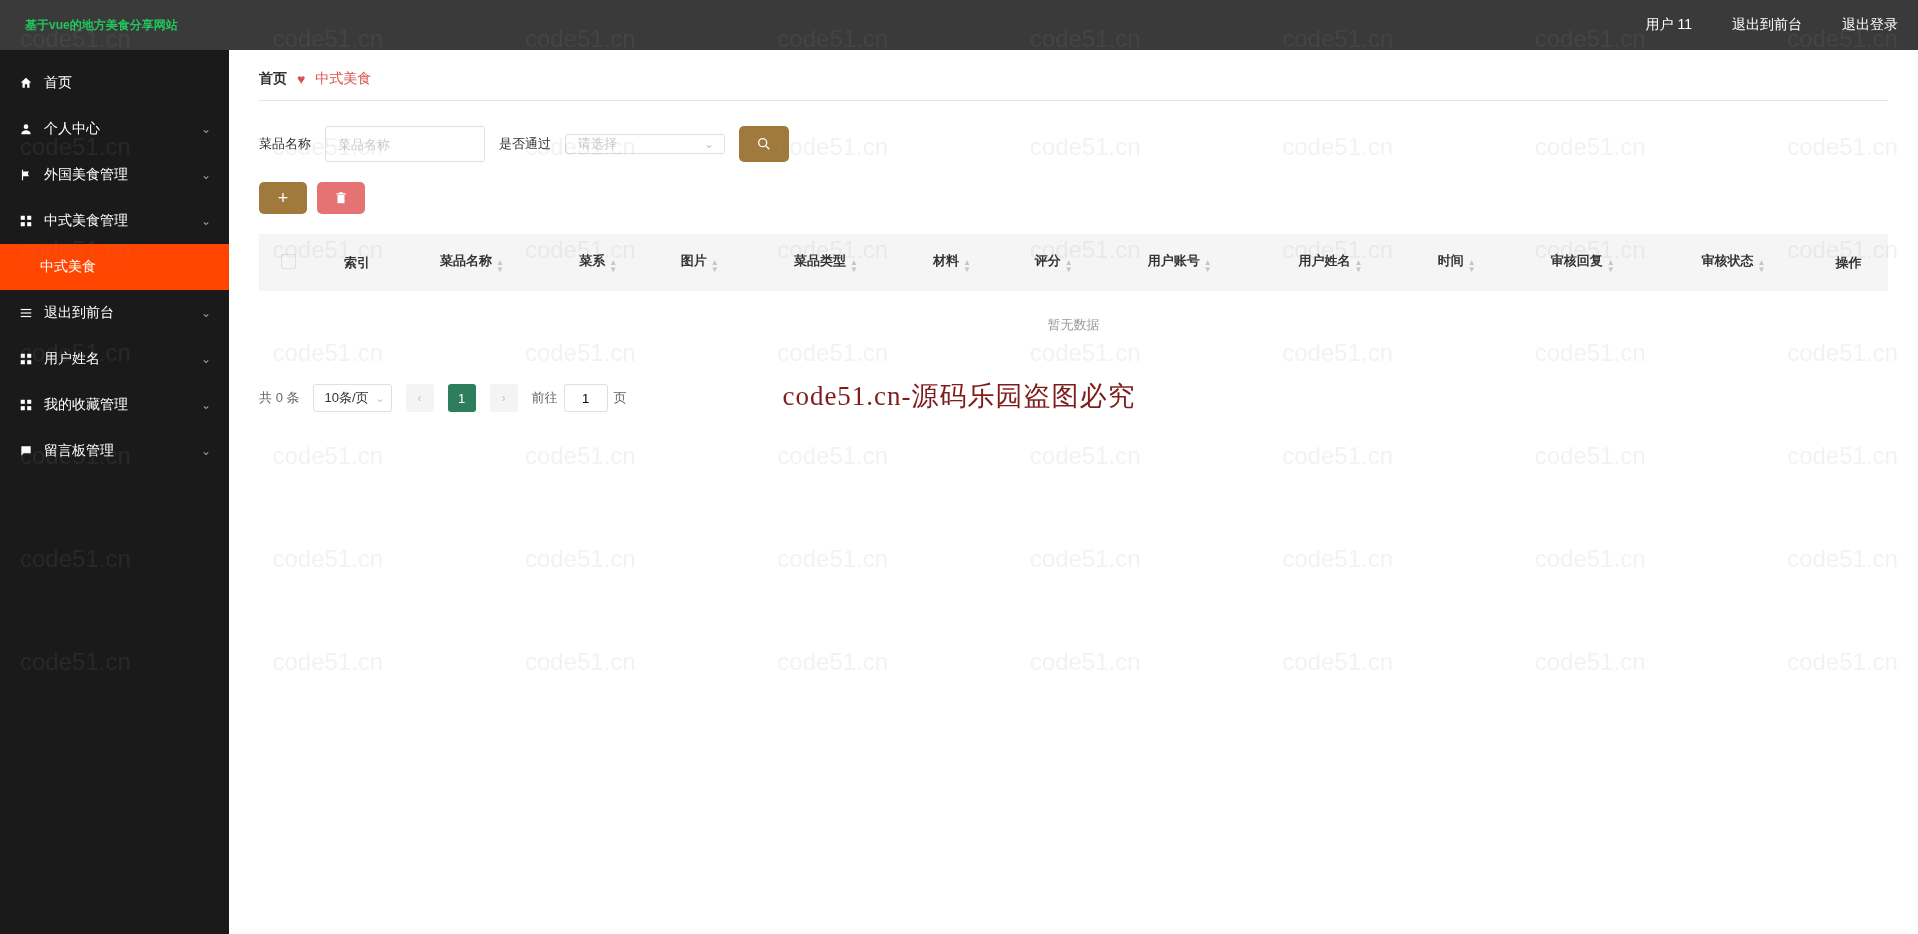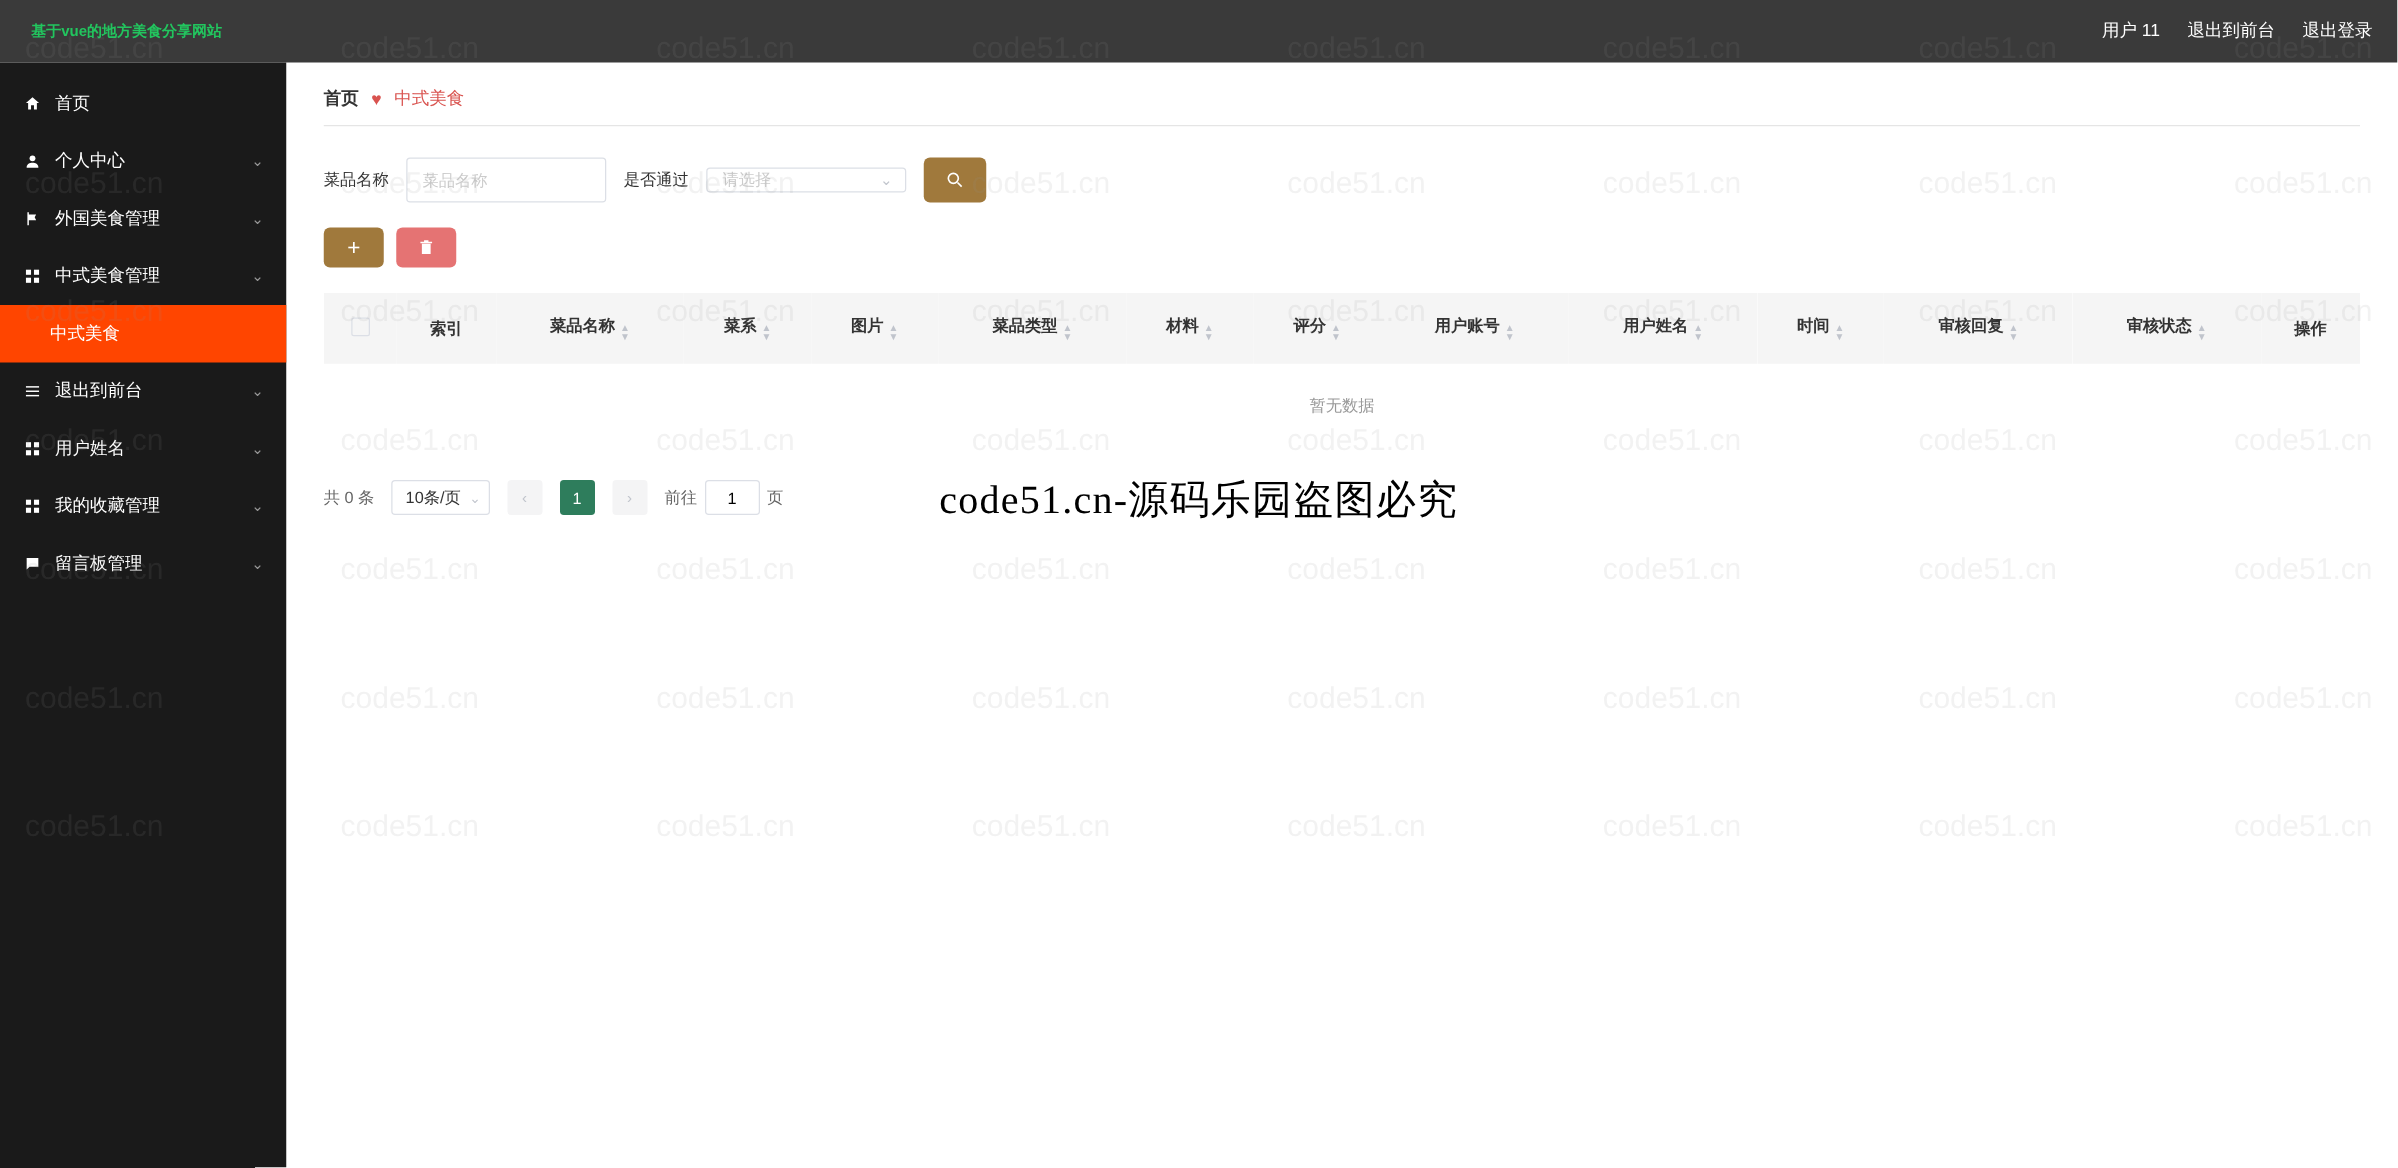--- a/index.html
+++ b/index.html
@@ -1,21 +1,21 @@
 <!DOCTYPE html>
 <html><head>
 <meta charset="utf-8">
 <style>
 * { box-sizing: border-box; margin: 0; padding: 0; }
 body { font-family: "Microsoft YaHei", Arial, sans-serif; font-size: 14px; color: #333; background: #fff; position: relative; }
 
 .header { background: #3a3a3a; height: 50px; display: flex; align-items: center; justify-content: space-between; padding: 0 20px 0 25px; }
 .header-title { color: #22c55e; font-size: 12px; font-weight: bold; }
 .header-right { display: flex; gap: 22px; }
-.header-link { color: #fff; font-size: 14px; cursor: pointer; }
+.header-link { color: #fff; font-size: 14px; cursor: pointer; margin-left: 18px; }
 
 .container { display: flex; }
 .sidebar { width: 229px; background: #1a1a1a; min-height: 884px; padding-top: 10px; }
 .menu-item { display: flex; align-items: center; padding: 14px 18px; color: #fff; font-size: 14px; cursor: pointer; position: relative; }
 .menu-item .icon { width: 16px; height: 16px; margin-right: 10px; display: inline-flex; align-items: center; justify-content: center; }
 .menu-item .arrow { position: absolute; right: 18px; color: #999; font-size: 12px; }
 .submenu-item { padding: 14px 18px 14px 40px; color: #fff; font-size: 14px; cursor: pointer; }
 .submenu-item.active { background: #ff4500; }
 
 .main { flex: 1; padding: 20px 30px; }
@@ -46,21 +46,21 @@
 .page-size { border: 1px solid #dcdfe6; height: 28px; padding: 0 22px 0 10px; border-radius: 3px; position: relative; background: #fff; display: flex; align-items: center; font-size: 13px; }
 .page-size .chev { position: absolute; right: 6px; color: #c0c4cc; font-size: 11px; }
 .page-btn { background: #f4f4f5; border: none; width: 28px; height: 28px; border-radius: 3px; cursor: pointer; color: #c0c4cc; font-size: 12px; }
 .page-num { background: #2e7d5c; color: #fff; width: 28px; height: 28px; border-radius: 3px; display: flex; align-items: center; justify-content: center; font-size: 13px; cursor: pointer; }
 .page-jump { display: flex; align-items: center; gap: 6px; color: #666; justify-content: space-between; }
 .page-jump input { width: 44px; height: 28px; border: 1px solid #dcdfe6; border-radius: 3px; text-align: center; font-size: 13px; }
 
 .watermark { position: absolute; top: 0; left: 0; right: 0; bottom: 0; pointer-events: none; z-index: 100; overflow: hidden; }
 .wm-row { display: flex; justify-content: space-between; padding: 0 20px; }
 .wm-text { color: rgba(150,150,150,0.12); font-size: 24px; }
-.wm-banner { position: absolute; left: 50%; transform: translateX(-50%); top: 378px; color: #000000; font-size: 32px; font-weight: 500; font-family: SimSun, serif; letter-spacing: 1px; }
+.wm-banner { position: absolute; left: 50%; transform: translateX(-50%); top: 378px; color: #7f1d1d; font-size: 27px; font-weight: 500; font-family: SimSun, serif; letter-spacing: 1px; }
 
 .icon svg { width: 14px; height: 14px; fill: #fff; }
 .checkbox { width: 15px; height: 15px; border: 1px solid #dcdfe6; border-radius: 2px; display: inline-block; }
 </style>
 </head>
 <body>
 
 <div class="header">
   <div class="header-title">基于vue的地方美食分享网站</div>
   <div class="header-right">

